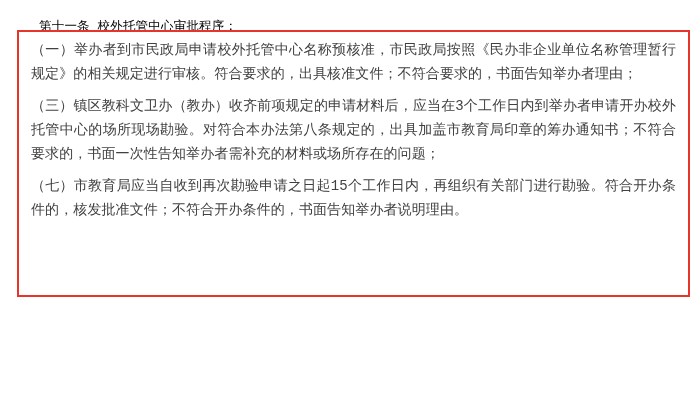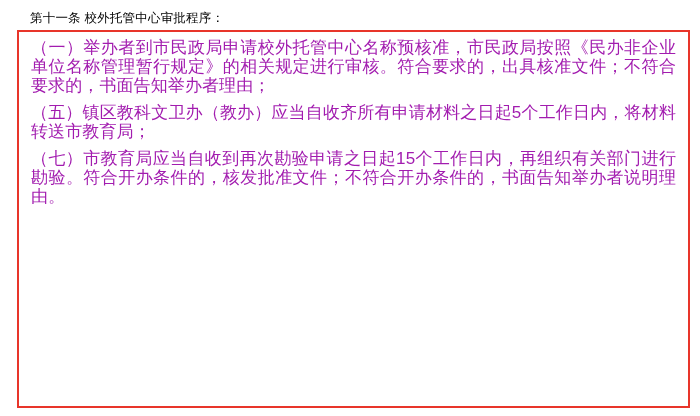--- a/index.html
+++ b/index.html
@@ -10,23 +10,24 @@
   body {
     width: 700px;
     height: 416px;
     font-family: "Liberation Sans", sans-serif;
     color: #000000;
     overflow: hidden;
   }
   .page {
     position: relative;
     width: 700px;
-    height: 406px;
+    height: 295px;
     box-sizing: border-box;
-    padding: 0;
+    padding: 9px;
+    font-family: Liberation Mono, monospace;
   }
   .heading {
     font-size: 12.5px;
     line-height: 20px;
     color: #000;
     padding: 8px 0 4px 30px;
     letter-spacing: 0.2px;
     white-space: nowrap;
   }
   .redbox {
@@ -34,39 +35,39 @@
     left: 17px;
     right: 10px;
     top: 30px;
     bottom: -2px;
     border: 2px solid #e8352a;
     box-sizing: border-box;
     padding: 6px 12px 0 12px;
     overflow: hidden;
   }
   .para {
-    font-size: 17px;
-    line-height: 19px;
+    font-size: 14px;
+    line-height: 24px;
     text-align: justify;
     text-justify: inter-ideograph;
     margin: 0 0 8px 0;
     text-indent: 0;
-    color: #a21caf;
+    color: #404040;
     letter-spacing: 0.1px;
   }
   .para:last-child {
     margin-bottom: 0;
   }
 </style>
 </head>
 <body>
 
 <div class="page">
 
   <div class="heading">第十一条 校外托管中心审批程序：</div>
 
   <div class="redbox">
     <p class="para">（一）举办者到市民政局申请校外托管中心名称预核准，市民政局按照《民办非企业单位名称管理暂行规定》的相关规定进行审核。符合要求的，出具核准文件；不符合要求的，书面告知举办者理由；</p>
-    <p class="para">（五）镇区教科文卫办（教办）应当自收齐所有申请材料之日起5个工作日内，将材料转送市教育局；</p>
+    <p class="para">（三）镇区教科文卫办（教办）收齐前项规定的申请材料后，应当在3个工作日内到举办者申请开办校外托管中心的场所现场勘验。对符合本办法第八条规定的，出具加盖市教育局印章的筹办通知书；不符合要求的，书面一次性告知举办者需补充的材料或场所存在的问题；</p>
     <p class="para">（七）市教育局应当自收到再次勘验申请之日起15个工作日内，再组织有关部门进行勘验。符合开办条件的，核发批准文件；不符合开办条件的，书面告知举办者说明理由。</p>
   </div>
 
 </div>
 
 </body></html>

